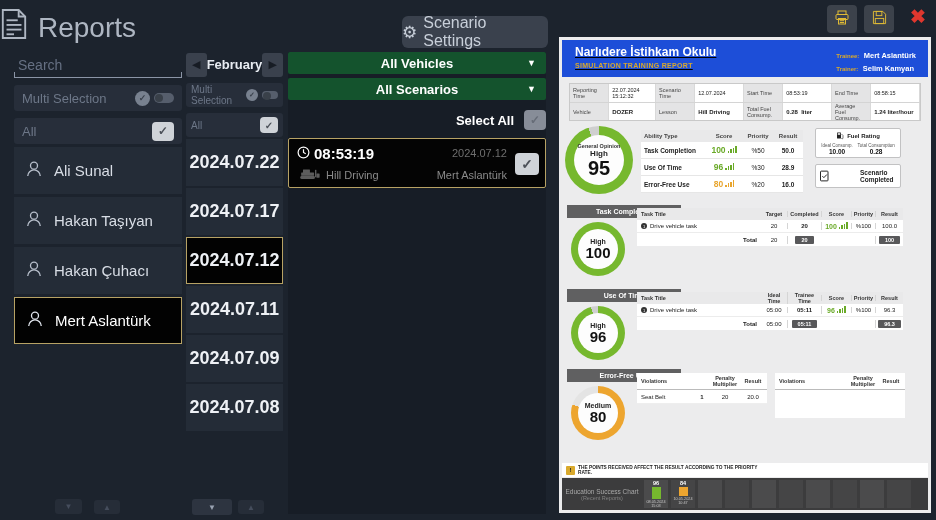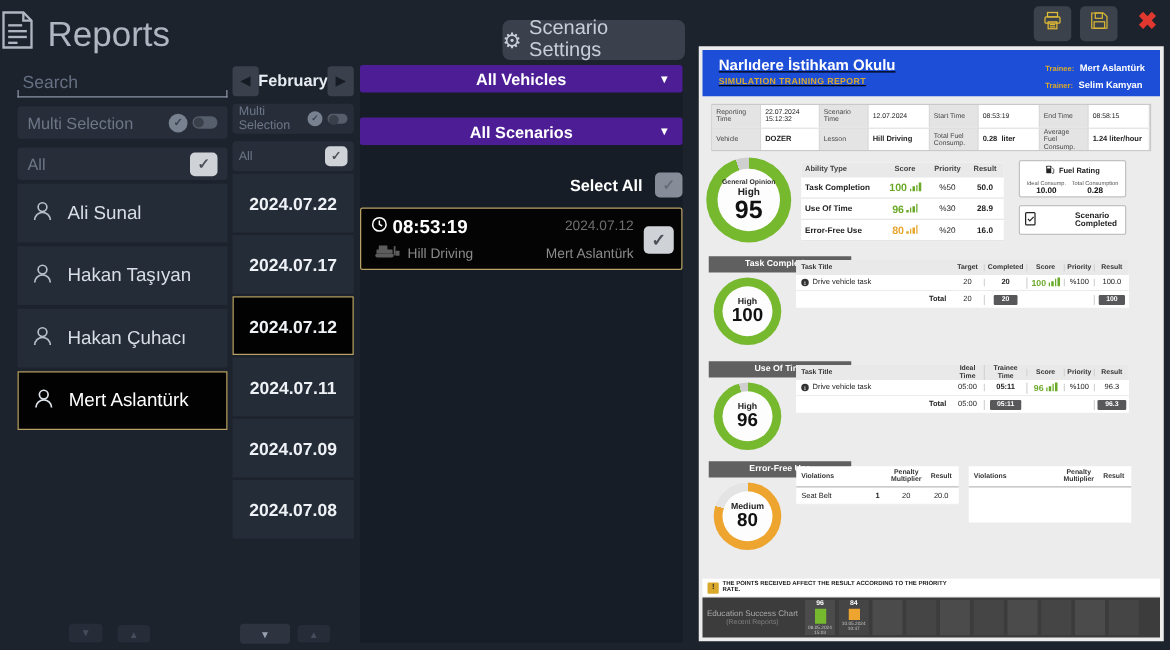--- a/index.html
+++ b/index.html
@@ -37,27 +37,27 @@
 
   
   .col-dates { position:absolute; left:186px; top:52px; width:97px; }
   .month-nav { display:flex; align-items:center; justify-content:space-between; height:25px; }
   .nav-bt { width:24px; height:24px; background:#3a414d; border-radius:3px; display:flex; align-items:center; justify-content:center; color:#171c24; font-size:11px; }
   .month-lbl { color:#e8ecf2; font-size:13px; font-weight:bold; }
   .col-dates .mini-row { height:24px; margin-top:6px; font-size:10px; padding:0 5px; }
   .col-dates .tg .circ { width:12px; height:12px; font-size:7px; }
   .col-dates .tg .pill { width:16px; height:8px; }
   .col-dates .cb { width:18px; height:16px; font-size:10px; }
-  .date-item { height:47px; margin-top:2px; background:#242c37; display:flex; align-items:center; justify-content:center; color:#eef1f5; font-size:14px; font-weight:600; }
+  .date-item { height:47px; margin-top:2px; background:#242c37; display:flex; align-items:center; justify-content:center; color:#eef1f5; font-size:18px; font-weight:600; }
   .date-item.sel { background:#020202; border:1px solid #b7a264; }
   .scrollbt { position:absolute; background:#262d38; border-radius:3px; display:flex; align-items:center; justify-content:center; font-size:8px; color:#454d5c; }
 
   
   .col-sessions { position:absolute; left:288px; top:52px; width:258px; height:462px; background:#171d26; }
-  .dd { height:22px; background:#4c1d95; border-radius:2px; margin-bottom:20px; position:relative; display:flex; align-items:center; justify-content:center; color:#fff; font-weight:bold; font-size:13px; }
+  .dd { height:22px; background:#14532d; border-radius:2px; margin-bottom:4px; position:relative; display:flex; align-items:center; justify-content:center; color:#fff; font-weight:bold; font-size:13px; }
   .dd .caret { position:absolute; right:10px; font-size:9px; color:#fff; }
   .selall { height:24px; margin-top:8px; display:flex; align-items:center; justify-content:flex-end; gap:10px; color:#fff; font-weight:bold; font-size:13px; }
   .selall .cb { width:22px; height:20px; font-size:12px; }
   .sess-card { margin-top:6px; height:50px; background:#040404; border:1px solid #b7a264; border-radius:2px; position:relative; padding:6px 8px; }
   .sess-time { display:flex; align-items:center; gap:4px; color:#fff; font-weight:bold; font-size:15px; }
   .sess-date { position:absolute; right:38px; top:8px; color:#6f6f6f; font-size:11px; }
   .sess-bottom { position:absolute; left:8px; right:38px; bottom:5px; display:flex; align-items:center; justify-content:space-between; color:#8a8a8a; font-size:11px; }
   .sess-lesson { display:flex; align-items:center; gap:5px; }
   .sess-card .cb { position:absolute; right:6px; top:14px; width:24px; height:22px; font-size:14px; }
 

